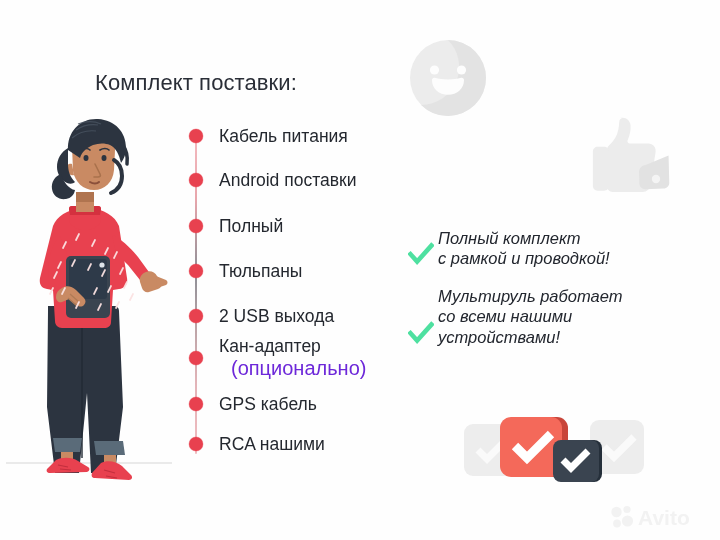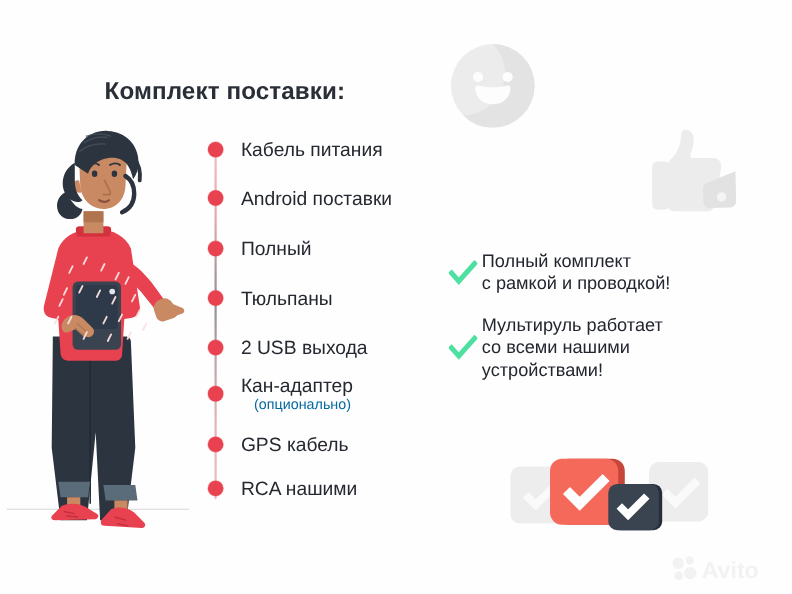--- a/index.html
+++ b/index.html
@@ -32,21 +32,21 @@
   }
   #deco-smiley { left: 406px; top: 36px; width: 84px; height: 84px; }
   #deco-thumb  { left: 576px; top: 110px; width: 96px; height: 100px; }
 
   
   #page-title {
     position: absolute;
     left: 95px;
     top: 70px;
     font-size: 22px;
-    font-weight: bold;
+    font-weight: normal;
     letter-spacing: .1px;
     color: #2a2e37;
     white-space: nowrap;
   }
 
   
   #illustration {
     position: absolute;
     left: 6px;
     top: 108px;
@@ -96,38 +96,39 @@
   .list-label {
     position: absolute;
     left: 30px;
     font-size: 17.5px;
     color: #24282f;
     white-space: nowrap;
     line-height: 1.08;
   }
   .list-label .sub {
     display: block;
-    font-size: 13px;
-    color: #0369a1;
+    font-size: 20px;
+    color: #6d28d9;
     padding-left: 12px;
     margin-top: 2px;
   }
 
   
   #benefits {
     position: absolute;
     left: 408px;
     top: 228px;
     width: 300px;
   }
   .benefit {
     position: relative;
     display: flex;
-    align-items: center;
+    align-items: flex-end;
     margin-bottom: 16px;
+    font-style: italic;
   }
   .benefit .tick {
     flex: 0 0 auto;
     width: 26px;
     height: 26px;
     margin-right: 4px;
     margin-top: 1px;
   }
   .benefit-text {
     font-size: 16.5px;

